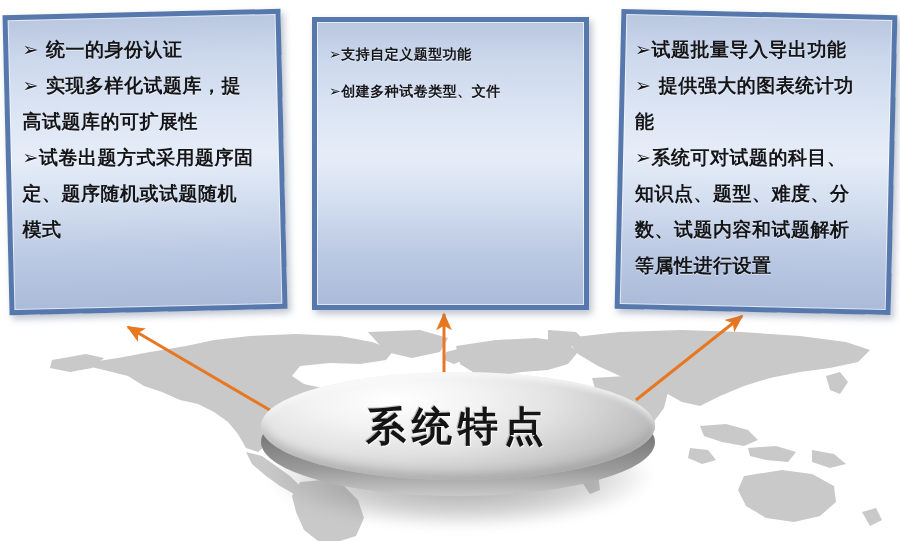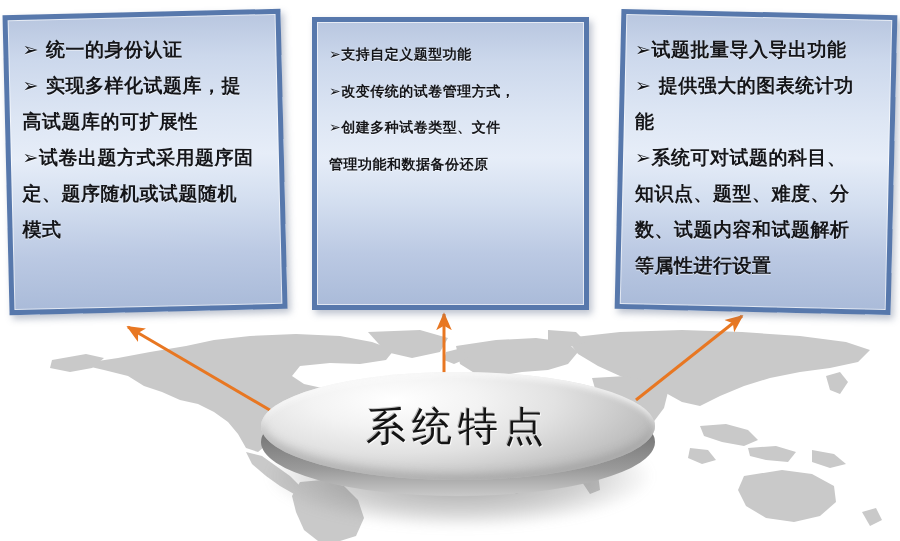--- a/index.html
+++ b/index.html
@@ -59,21 +59,21 @@
     background:
       radial-gradient(ellipse 70% 85% at 34% 26%, #ffffff 0%, #f3f3f3 30%, #e2e2e2 58%, #cbcbcb 82%, #b9b9b9 100%);
     box-shadow:inset 0 -6px 10px rgba(140,140,140,.45), inset 0 3px 6px rgba(255,255,255,.9);
   }
   #disc-label{
     position:absolute;
     left:0; top:4px;
     width:410px; height:108px;
     display:flex; align-items:center; justify-content:center;
     font-size:40px;
-    font-weight:normal;
+    font-weight:bold;
     letter-spacing:6px;
     color:#141414;
     text-shadow:1px 1px 0 rgba(255,255,255,.85), -1px -1px 0 rgba(90,90,90,.35);
     white-space:nowrap;
   }
 
   
   .panel{
     position:absolute;
     z-index:6;
@@ -211,23 +211,21 @@
       <div class="line">高试题库的可扩展性</div>
       <div class="line">➢试卷出题方式采用题序固</div>
       <div class="line">定、题序随机或试题随机</div>
       <div class="line">模式</div>
     </div>
   </div>
 
   <div class="panel" id="panel-2">
     <div class="panel-inner">
       <div class="line">➢支持自定义题型功能</div>
-      <div class="line">➢改变传统的试卷管理方式，</div>
       <div class="line">➢创建多种试卷类型、文件</div>
-      <div class="line">管理功能和数据备份还原</div>
     </div>
   </div>
 
   <div class="panel" id="panel-3">
     <div class="panel-inner">
       <div class="line">➢试题批量导入导出功能</div>
       <div class="line">➢  提供强大的图表统计功</div>
       <div class="line">能</div>
       <div class="line">➢系统可对试题的科目、</div>
       <div class="line">知识点、题型、难度、分</div>

